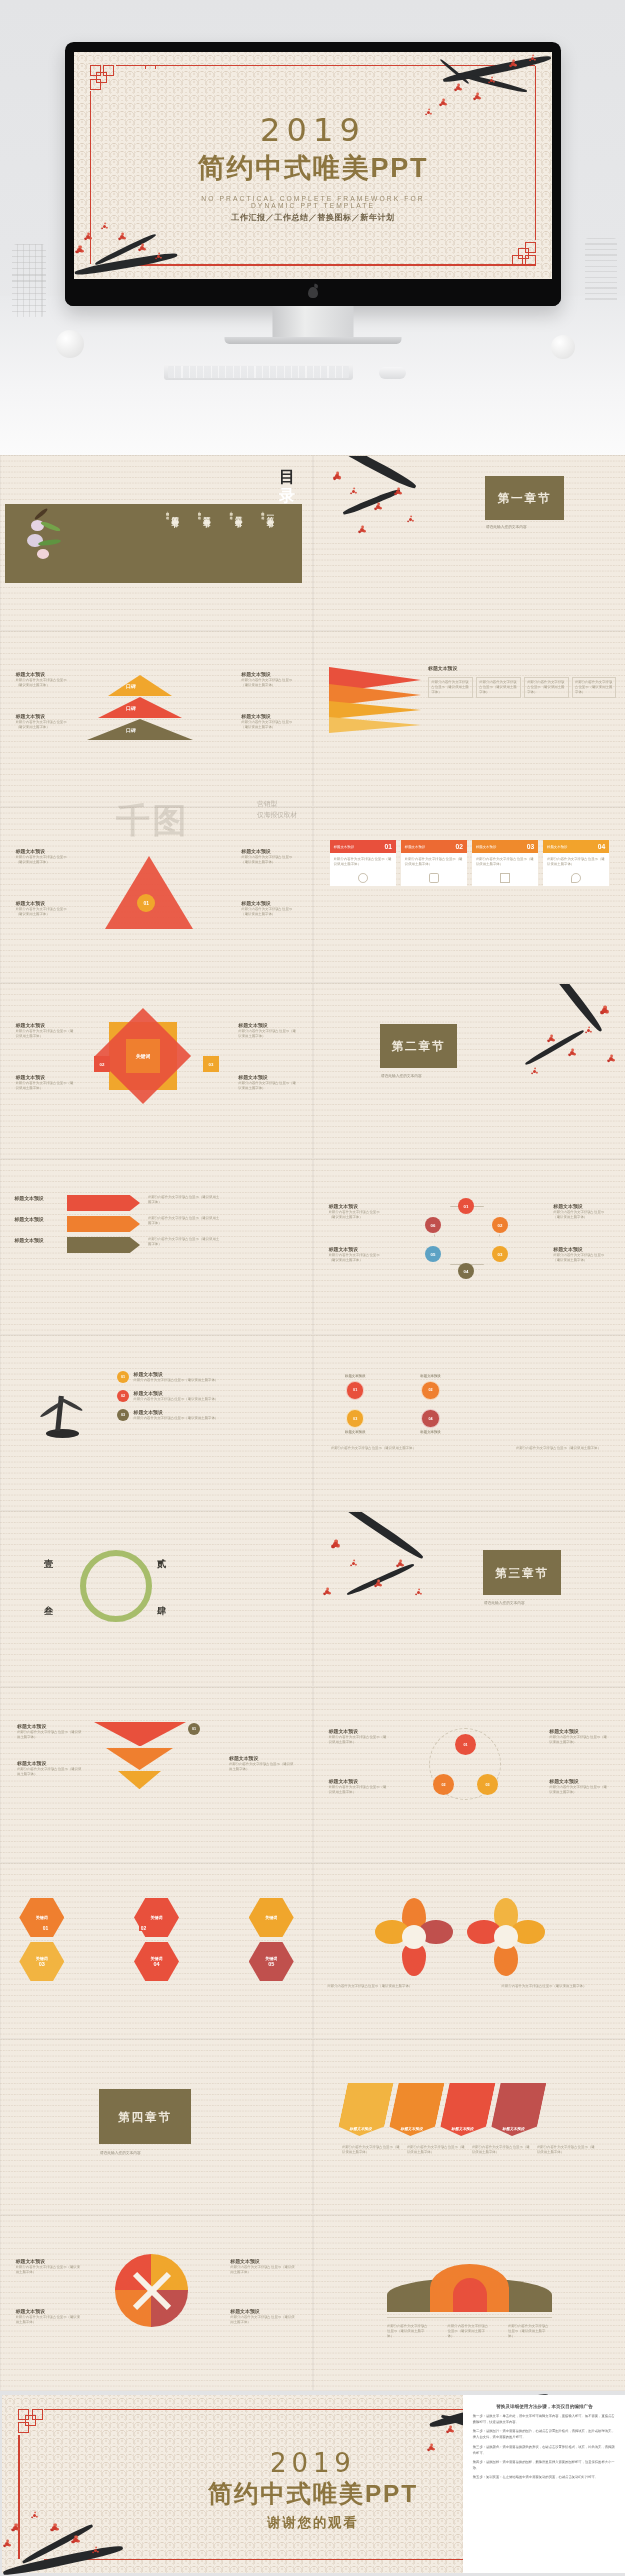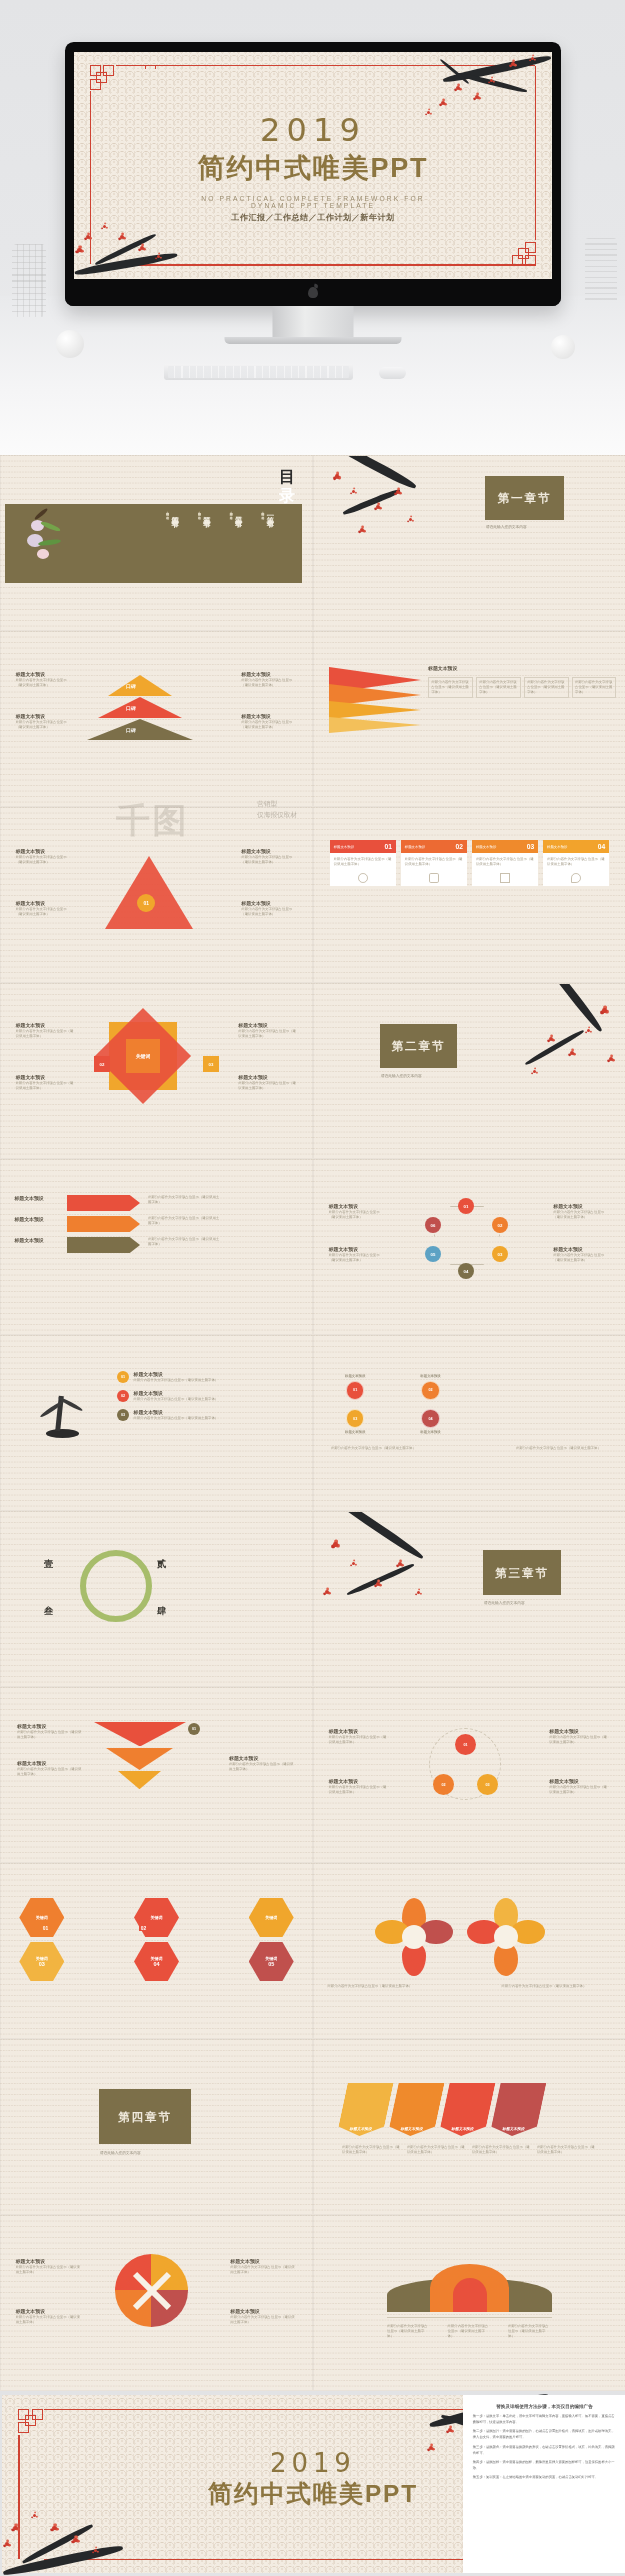--- a/index.html
+++ b/index.html
@@ -193,21 +193,21 @@
         <div class="blossom" style="left:66px;bottom:29px;"></div>
         <div class="blossom sm" style="left:83px;bottom:21px;"></div>
         <div class="blossom" style="left:3.7px;bottom:27px;"></div>
       </div>
 
       <div class="hero-title-wrap">
         <div class="hero-year">2019</div>
         <div class="hero-main">简约中式唯美PPT</div>
         <div class="hero-sub1">NO PRACTICAL COMPLETE FRAMEWORK FOR</div>
         <div class="hero-sub2">DYNAMIC PPT TEMPLATE</div>
-        <div class="hero-sub3">工作汇报／工作总结／工作计划／新年计划</div>
+        <div class="hero-sub3">工作汇报／工作总结／替换图标／新年计划</div>
       </div>
     </div>
     <div id="imac-chin">
       <div class="apple-logo"></div>
     </div>
   </div>
   <div id="imac-neck"></div>
   <div id="imac-foot"></div>
   <div id="keyboard">
       <div class="keys"></div>
@@ -799,20 +799,21 @@
       <div class="blossom sm" style="left:31px;bottom:56px;"></div>
       <div class="blossom" style="left:50px;bottom:43px;"></div>
       <div class="blossom" style="left:71px;bottom:31px;"></div>
       <div class="blossom sm" style="left:92px;bottom:21px;"></div>
       <div class="blossom" style="left:2.4px;bottom:27px;"></div>
     </div>
 
     <div class="fin-title">
       <div class="fin-year">2019</div>
       <div class="fin-main">简约中式唯美PPT</div>
+      <div class="fin-thanks">谢谢您的观看</div>
     </div>
   </div>
 
   <div id="doc">
     <h5>替换及详细使用方法步骤，本页仅目的编排广告</h5>
     <p>第一步：替换文字：单击此处，选中文字即可编辑文字内容，直接输入即可。如不需要，直接点击删除即可，快速替换文字内容。</p>
     <p>第二步：替换图片：选中需要替换的图片，右键点击设置图片格式，选择填充，图片或纹理填充，插入自文件，选中需要的图片即可。</p>
     <p>第三步：替换颜色：选中需要替换颜色的形状，右键点击设置形状格式，填充，纯色填充，选择颜色即可。</p>
     <p>第四步：替换图标：选中需要替换的图标，删除后重新插入需要的图标即可，注意保持图标大小一致。</p>
     <p>第五步：复制页面：在左侧缩略图中选中需要复制的页面，右键点击复制幻灯片即可。</p>

